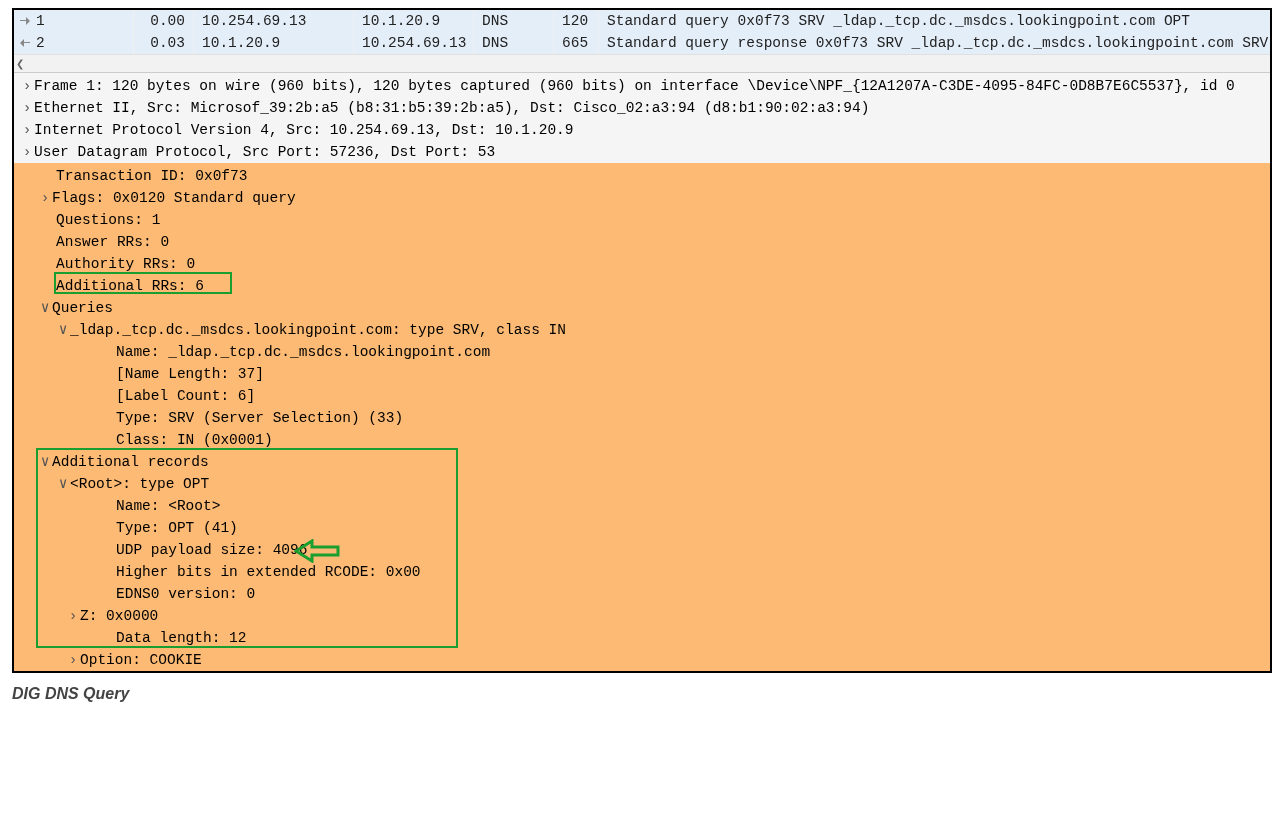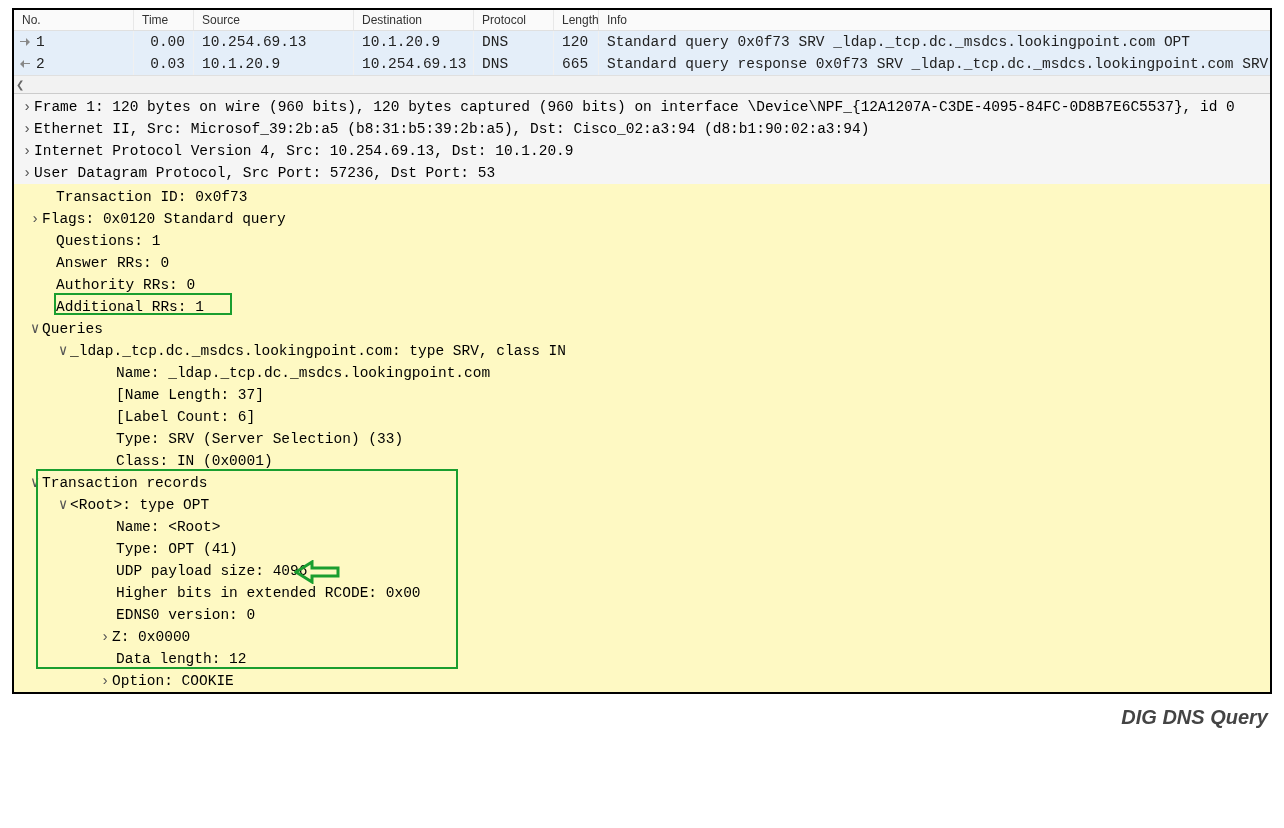--- a/index.html
+++ b/index.html
@@ -68,52 +68,43 @@
   
   .details {
     font-family: Consolas, "Courier New", monospace;
     font-size: 14.5px;
     line-height: 22px;
     background: #f5f5f5;
     padding: 2px 0 0 0;
     position: relative;
     overflow: hidden;
   }
-  .details-white { background:#fef9c3; }
+  .details-white { background:#fdba74; }
   .tree-row {
     white-space: nowrap;
     padding-left: 6px;
   }
   .exp { display:inline-block; width:14px; color:#555; user-select:none; text-align:center;}
-  .ind1 { padding-left: 14px; }
+  .ind1 { padding-left: 24px; }
   .ind2 { padding-left: 42px; }
-  .ind3 { padding-left: 84px; }
+  .ind3 { padding-left: 52px; }
   .ind4 { padding-left: 102px; }
   .details-wrap { position:relative; }
   .caption {
-    text-align:right; font-style:italic; font-weight:bold;
-    font-family: Arial, sans-serif; font-size:20px; color:#444;
+    font-style:italic; font-weight:bold;
+    font-family: Arial, sans-serif; font-size:16px; color:#444;
     width:1260px; margin: 12px auto 0 auto; padding-right:4px;
   }
 </style>
 </head>
 <body>
 
 <div class="frame">
 
   <div class="packet-list">
-    <div class="pl-header">
-      <div class="c-no">No.</div>
-      <div class="c-time" style="text-align:left;">Time</div>
-      <div class="c-src">Source</div>
-      <div class="c-dst">Destination</div>
-      <div class="c-proto">Protocol</div>
-      <div class="c-len" style="text-align:left;">Length</div>
-      <div class="c-info">Info</div>
-    </div>
 
     <div class="pl-row">
       <div class="c-no">
         <span class="arrow-marker right"></span>
         <span>1</span>
       </div>
       <div class="c-time">0.00</div>
       <div class="c-src">10.254.69.13</div>
       <div class="c-dst">10.1.20.9</div>
       <div class="c-proto">DNS</div>
@@ -145,29 +136,29 @@
     <div class="tree-row"><span class="exp">›</span><span>User Datagram Protocol, Src Port: 57236, Dst Port: 53</span></div>
   </div>
 
   <div class="details details-white details-wrap">
 
     <div class="tree-row ind2"><span>Transaction ID: 0x0f73</span></div>
     <div class="tree-row ind1"><span class="exp">›</span><span>Flags: 0x0120 Standard query</span></div>
     <div class="tree-row ind2"><span>Questions: 1</span></div>
     <div class="tree-row ind2"><span>Answer RRs: 0</span></div>
     <div class="tree-row ind2"><span>Authority RRs: 0</span></div>
-    <div class="tree-row ind2"><span>Additional RRs: 1</span></div>
+    <div class="tree-row ind2"><span>Additional RRs: 6</span></div>
     <div class="tree-row ind1"><span class="exp">∨</span><span>Queries</span></div>
     <div class="tree-row ind2"><span class="exp">∨</span><span>_ldap._tcp.dc._msdcs.lookingpoint.com: type SRV, class IN</span></div>
     <div class="tree-row ind4"><span>Name: _ldap._tcp.dc._msdcs.lookingpoint.com</span></div>
     <div class="tree-row ind4"><span>[Name Length: 37]</span></div>
     <div class="tree-row ind4"><span>[Label Count: 6]</span></div>
     <div class="tree-row ind4"><span>Type: SRV (Server Selection) (33)</span></div>
     <div class="tree-row ind4"><span>Class: IN (0x0001)</span></div>
-    <div class="tree-row ind1"><span class="exp">∨</span><span>Transaction records</span></div>
+    <div class="tree-row ind1"><span class="exp">∨</span><span>Additional records</span></div>
     <div class="tree-row ind2"><span class="exp">∨</span><span>&lt;Root&gt;: type OPT</span></div>
     <div class="tree-row ind4"><span>Name: &lt;Root&gt;</span></div>
     <div class="tree-row ind4"><span>Type: OPT (41)</span></div>
     <div class="tree-row ind4"><span>UDP payload size: 4096</span></div>
     <div class="tree-row ind4"><span>Higher bits in extended RCODE: 0x00</span></div>
     <div class="tree-row ind4"><span>EDNS0 version: 0</span></div>
     <div class="tree-row ind3"><span class="exp">›</span><span>Z: 0x0000</span></div>
     <div class="tree-row ind4"><span>Data length: 12</span></div>
     <div class="tree-row ind3"><span class="exp">›</span><span>Option: COOKIE</span></div>
 

